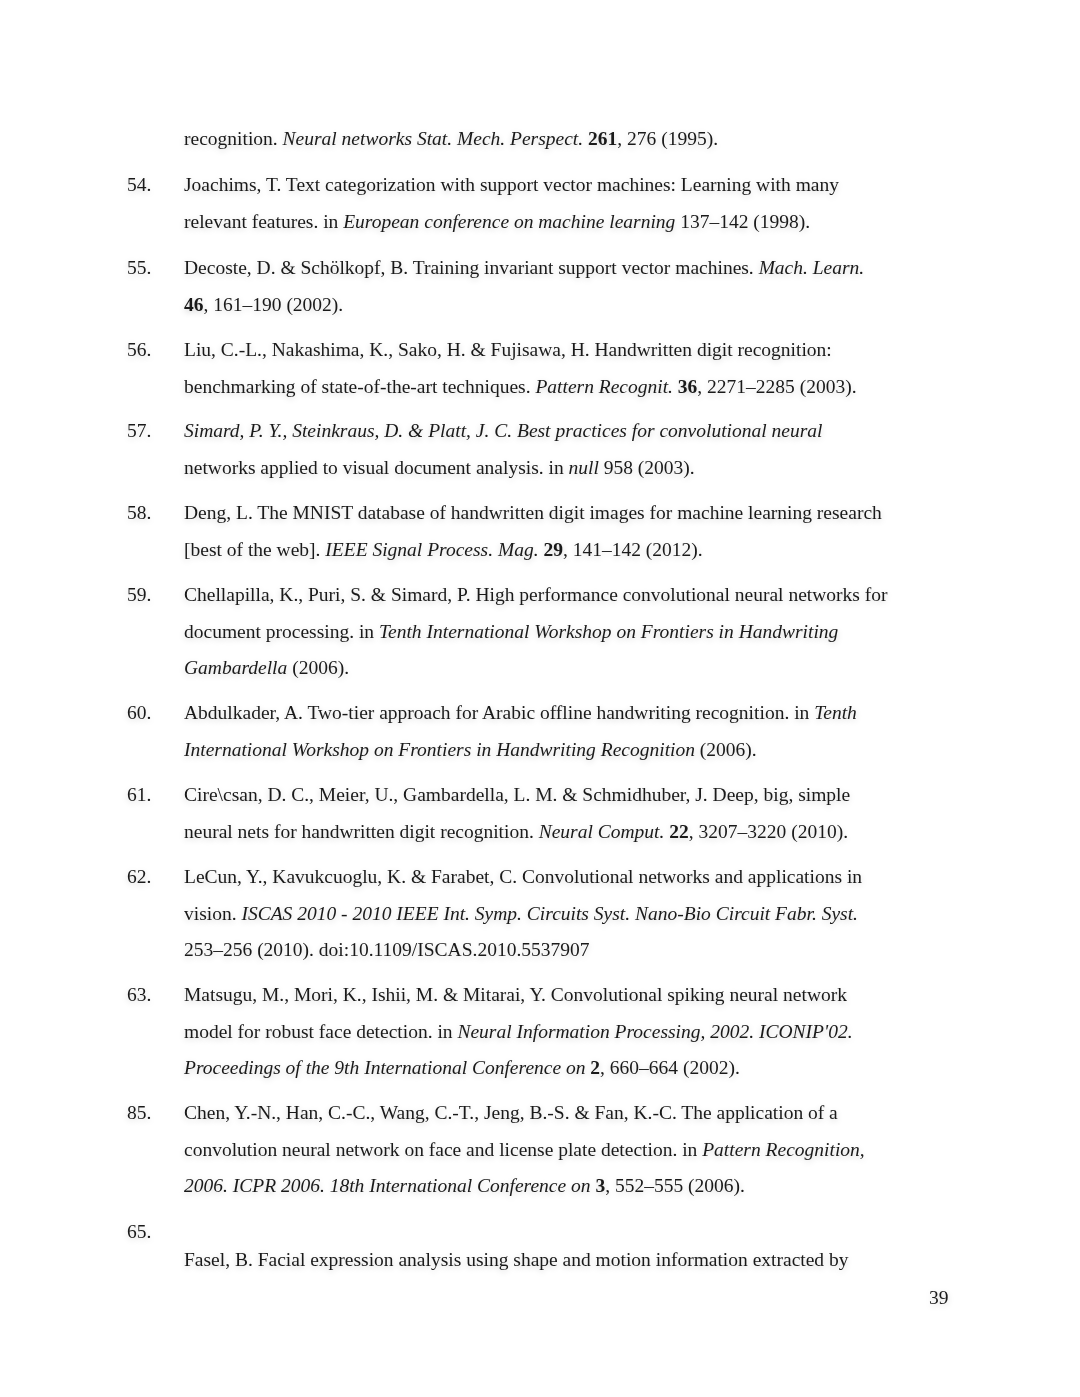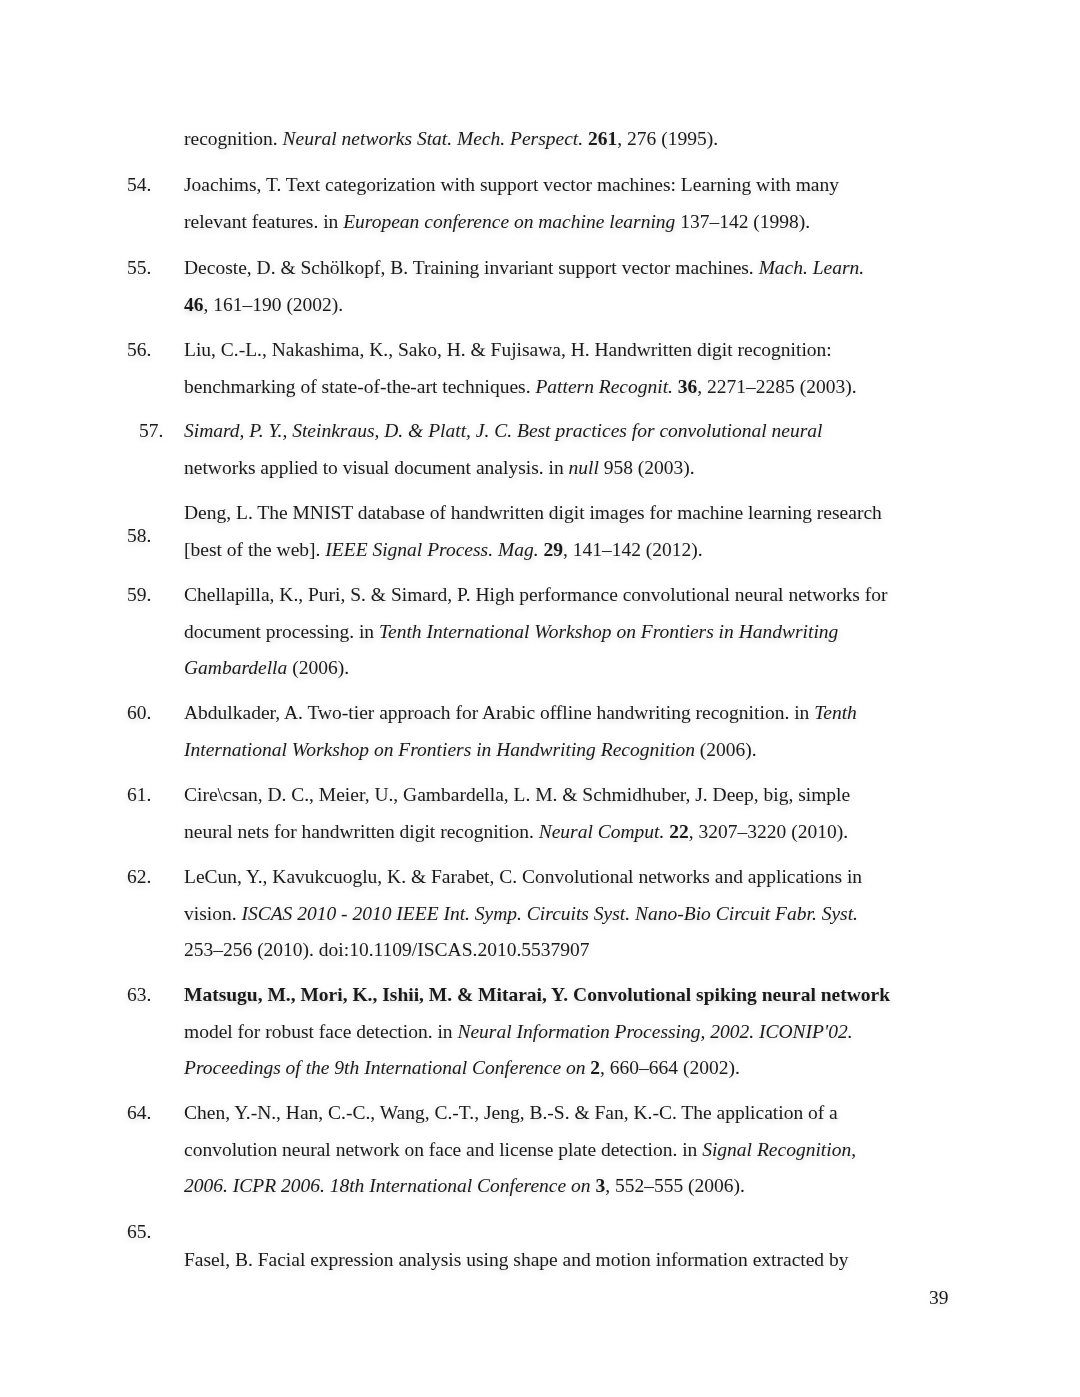--- a/index.html
+++ b/index.html
@@ -42,26 +42,26 @@
         <div class="num" style="top: 256px;">55.</div>
         <div class="line" style="top: 256px;"><span>Decoste, D. &amp; Schölkopf, B. Training invariant support vector machines. </span><i>Mach. Learn.</i></div>
         <div class="line" style="top: 292.5px;"><b>46</b><span>, 161–190 (2002).</span></div>
       </div>
       <div>
         <div class="num" style="top: 338px;">56.</div>
         <div class="line" style="top: 338px;"><span>Liu, C.-L., Nakashima, K., Sako, H. &amp; Fujisawa, H. Handwritten digit recognition:</span></div>
         <div class="line" style="top: 374.5px;"><span>benchmarking of state-of-the-art techniques. </span><i>Pattern Recognit.</i><span> </span><b>36</b><span>, 2271–2285 (2003).</span></div>
       </div>
       <div>
-        <div class="num" style="top: 419px; margin-left: 12px;">57.</div>
+        <div class="num" style="top: 419px;">57.</div>
         <div class="line" style="top: 419px; font-style: italic;"><span>Simard, P. Y., Steinkraus, D. &amp; Platt, J. C. Best practices for convolutional neural</span></div>
         <div class="line" style="top: 455.5px;"><span>networks applied to visual document analysis. in </span><i>null</i><span> 958 (2003).</span></div>
       </div>
       <div>
-        <div class="num" style="top: 501px; margin-top: 23px;">58.</div>
+        <div class="num" style="top: 501px;">58.</div>
         <div class="line" style="top: 501px;"><span>Deng, L. The MNIST database of handwritten digit images for machine learning research</span></div>
         <div class="line" style="top: 537.5px;"><span>[best of the web]. </span><i>IEEE Signal Process. Mag.</i><span> </span><b>29</b><span>, 141–142 (2012).</span></div>
       </div>
       <div>
         <div class="num" style="top: 583px;">59.</div>
         <div class="line" style="top: 583px;"><span>Chellapilla, K., Puri, S. &amp; Simard, P. High performance convolutional neural networks for</span></div>
         <div class="line" style="top: 619.5px;"><span>document processing. in </span><i>Tenth International Workshop on Frontiers in Handwriting</i></div>
         <div class="line" style="top: 656px;"><i>Gambardella</i><span> (2006).</span></div>
       </div>
       <div>
@@ -75,28 +75,28 @@
         <div class="line" style="top: 819.5px;"><span>neural nets for handwritten digit recognition. </span><i>Neural Comput.</i><span> </span><b>22</b><span>, 3207–3220 (2010).</span></div>
       </div>
       <div>
         <div class="num" style="top: 865px;">62.</div>
         <div class="line" style="top: 865px;"><span>LeCun, Y., Kavukcuoglu, K. &amp; Farabet, C. Convolutional networks and applications in</span></div>
         <div class="line" style="top: 901.5px;"><span>vision. </span><i>ISCAS 2010 - 2010 IEEE Int. Symp. Circuits Syst. Nano-Bio Circuit Fabr. Syst.</i></div>
         <div class="line" style="top: 938px;"><span>253–256 (2010). doi:10.1109/ISCAS.2010.5537907</span></div>
       </div>
       <div>
         <div class="num" style="top: 983px;">63.</div>
-        <div class="line" style="top: 983px; font-weight: bold;"><span>Matsugu, M., Mori, K., Ishii, M. &amp; Mitarai, Y. Convolutional spiking neural network</span></div>
+        <div class="line" style="top: 983px;"><span>Matsugu, M., Mori, K., Ishii, M. &amp; Mitarai, Y. Convolutional spiking neural network</span></div>
         <div class="line" style="top: 1019.5px;"><span>model for robust face detection. in </span><i>Neural Information Processing, 2002. ICONIP'02.</i></div>
         <div class="line" style="top: 1056px;"><i>Proceedings of the 9th International Conference on</i><span> </span><b>2</b><span>, 660–664 (2002).</span></div>
       </div>
       <div>
-        <div class="num" style="top: 1101px;">64.</div>
+        <div class="num" style="top: 1101px;">85.</div>
         <div class="line" style="top: 1101px;"><span>Chen, Y.-N., Han, C.-C., Wang, C.-T., Jeng, B.-S. &amp; Fan, K.-C. The application of a</span></div>
-        <div class="line" style="top: 1137.5px;"><span>convolution neural network on face and license plate detection. in </span><i>Signal Recognition,</i></div>
+        <div class="line" style="top: 1137.5px;"><span>convolution neural network on face and license plate detection. in </span><i>Pattern Recognition,</i></div>
         <div class="line" style="top: 1174px;"><i>2006. ICPR 2006. 18th International Conference on</i><span> </span><b>3</b><span>, 552–555 (2006).</span></div>
       </div>
       <div>
         <div class="num" style="top: 1220px;">65.</div>
         <div class="line" style="top: 1220px; margin-top: 28px;"><span>Fasel, B. Facial expression analysis using shape and motion information extracted by</span></div>
       </div>
     </div>
   <div class="page-number">39</div>
 </div>
 

